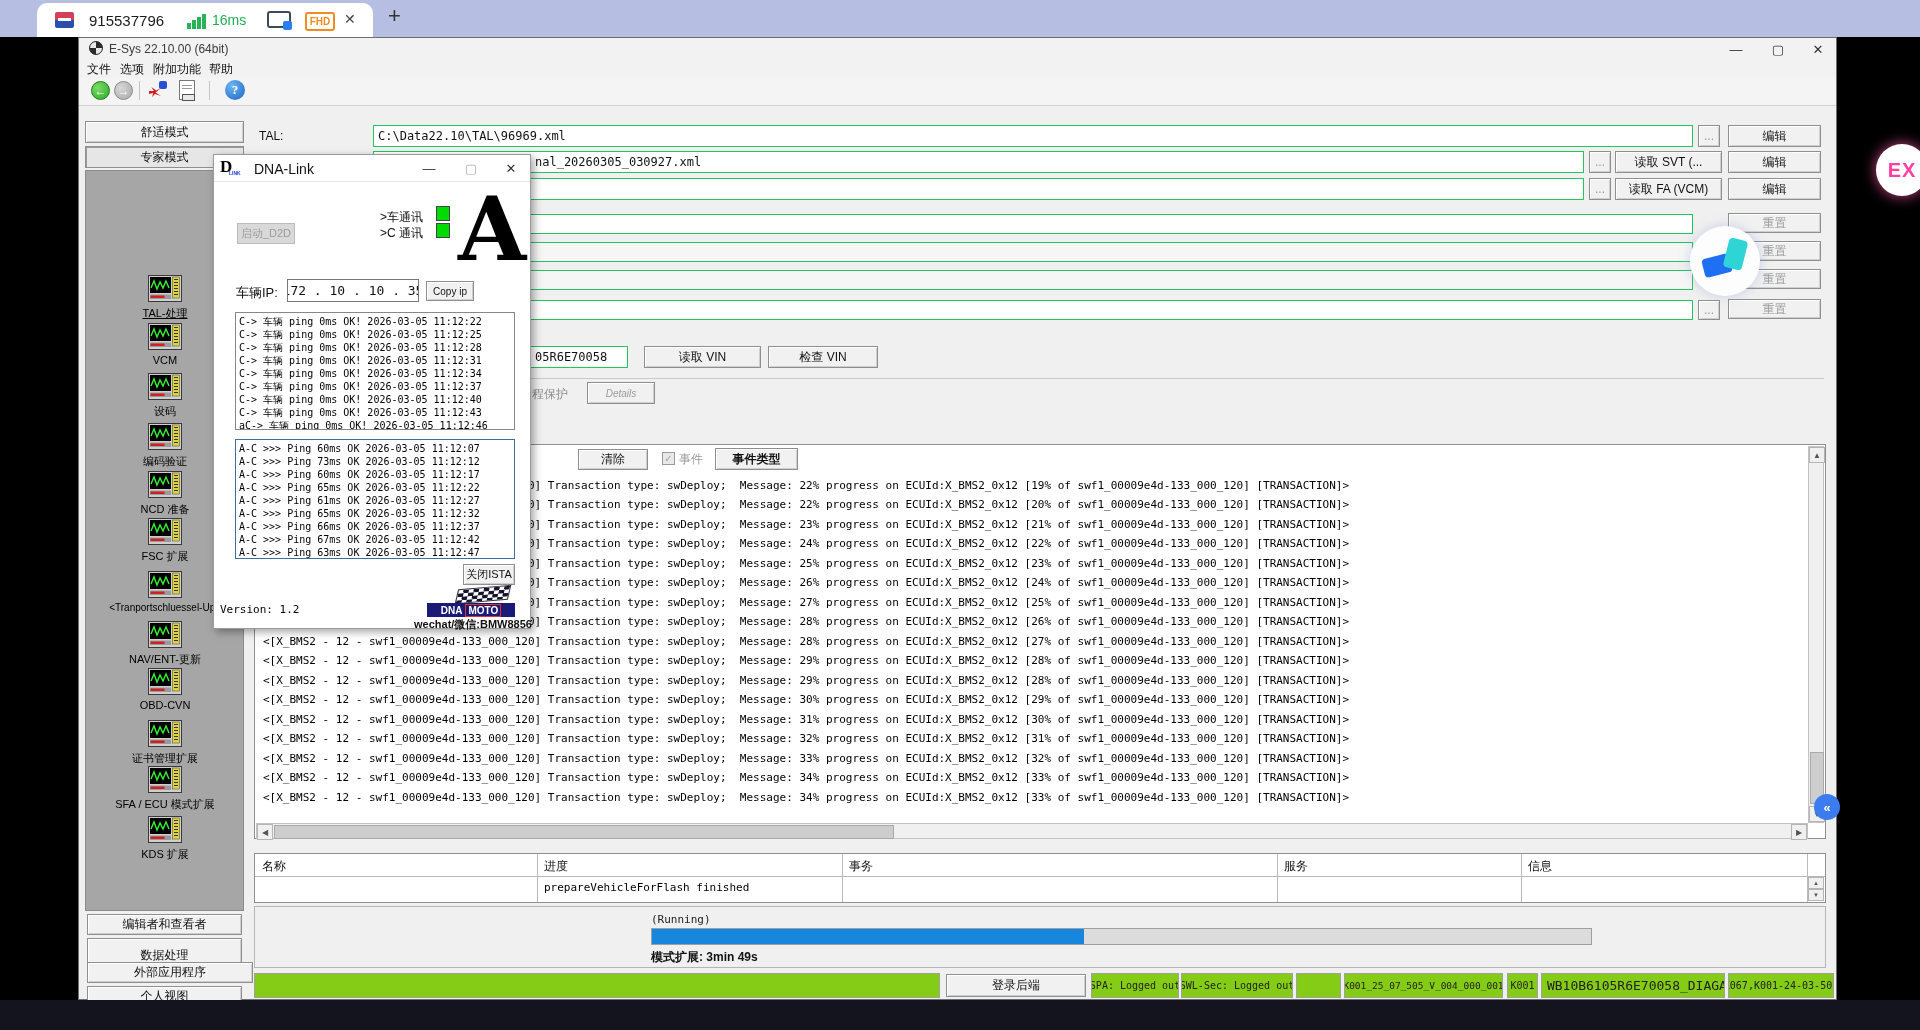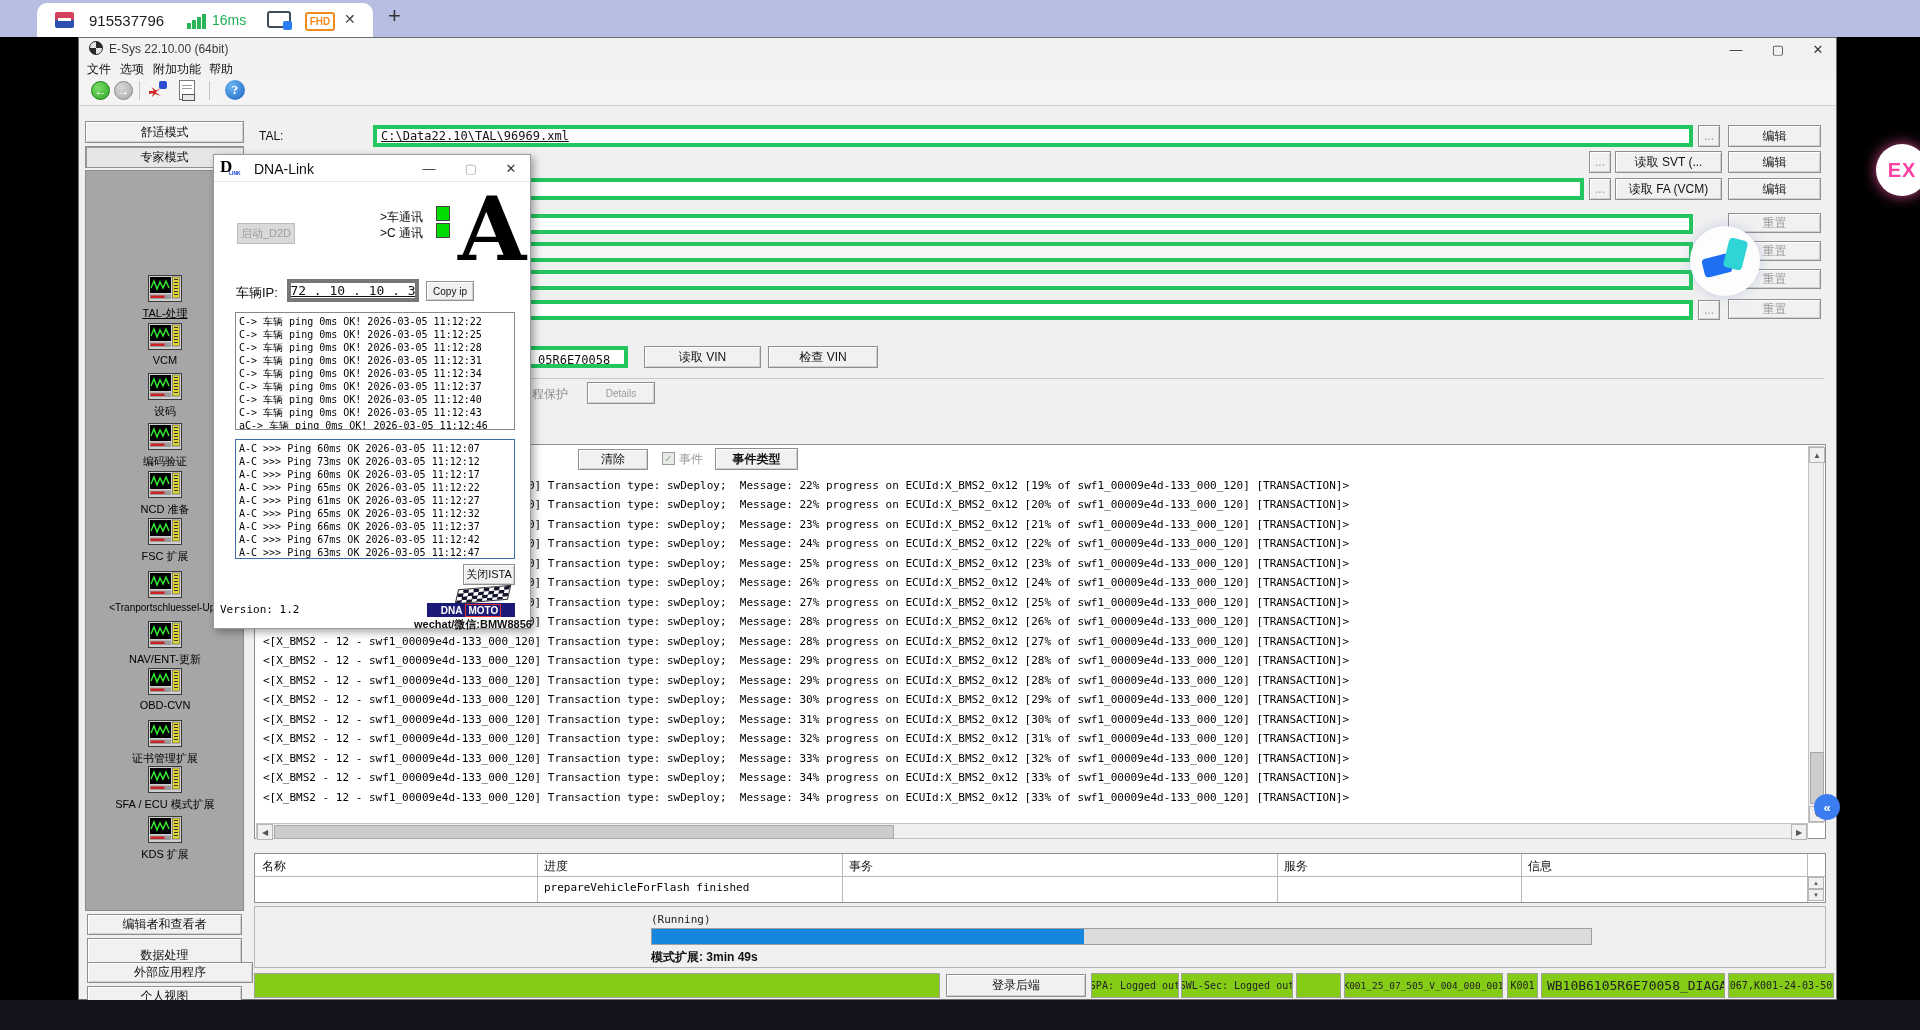--- a/index.html
+++ b/index.html
@@ -6,23 +6,23 @@
   #screen{position:relative;width:1920px;height:1030px;overflow:hidden;background:#000;
           font-family:"Liberation Sans",sans-serif;-webkit-font-smoothing:antialiased;}
   .abs{position:absolute;}
   .lbl{position:absolute;font:12px "Liberation Sans",sans-serif;color:#111;white-space:nowrap;}
   .mono{font-family:"DejaVu Sans Mono","Liberation Mono",monospace;}
   .btn{position:absolute;background:#f1f1f1;border:1px solid #8f8f8f;
        box-shadow:inset 1px 1px 0 #ffffff,inset -1px -1px 0 #cfcfcf;
        font:12px "Liberation Sans",sans-serif;color:#111;display:flex;align-items:center;justify-content:center;
        white-space:nowrap;box-sizing:border-box;}
   .btn.dis{color:#9b9b9b;}
-  .field{position:absolute;background:#fff;border:4px solid #22c55e;box-sizing:border-box;
+  .field{position:absolute;background:#fff;border:1px solid #22c55e;box-sizing:border-box;
          font:12px "DejaVu Sans Mono","Liberation Mono",monospace;color:#111;display:flex;align-items:center;
-         padding:0 4px;overflow:hidden;white-space:nowrap;text-decoration:underline;}
+         padding:0 4px;overflow:hidden;white-space:nowrap;}
   .cell{position:absolute;border:1px solid #a0a0a0;box-sizing:border-box;background:#84cc16;
         font:10px "DejaVu Sans Mono","Liberation Mono",monospace;color:#222;display:flex;align-items:center;justify-content:center;
         overflow:hidden;white-space:nowrap;}
   .scroll{position:absolute;background:#f0f0f0;border:1px solid #c3c3c3;box-sizing:border-box;}
   .thumb{position:absolute;background:#cdcdcd;border:1px solid #a9a9a9;box-sizing:border-box;}
   .arrowbox{position:absolute;background:#f0f0f0;border:1px solid #b5b5b5;color:#555;font-size:8px;
             display:flex;align-items:center;justify-content:center;box-sizing:border-box;}
   
   #topbar{left:0;top:0;width:1920px;height:37px;background:#b6bfe2;}
   #tab{left:37px;top:3px;width:336px;height:34px;background:#fff;border-radius:10px 10px 0 0;}
@@ -153,20 +153,23 @@
       <div class="btn" style="left:5px;top:830px;width:155px;height:35px;">数据处理</div>
       <div class="btn" style="left:5px;top:854px;width:166px;height:21px;">外部应用程序</div>
       <div class="btn" style="left:5px;top:878px;width:155px;height:21px;">个人视图</div>
     </div>
 
     <span class="lbl" style="left:180px;top:91px;">TAL:</span>
     <div class="field" style="left:294px;top:87px;width:1320px;height:22px;">C:\Data22.10\TAL\96969.xml</div>
     <div class="btn" style="left:1619px;top:87px;width:22px;height:22px;color:#9b9b9b;">...</div>
     <div class="btn" style="left:1649px;top:87px;width:93px;height:22px;">编辑</div>
 
+    <div class="field" style="left:294px;top:113px;width:1211px;height:22px;">
+      <span class="mono" style="position:absolute;left:161px;top:3px;">nal_20260305_030927.xml</span>
+    </div>
     <div class="btn" style="left:1510px;top:113px;width:22px;height:22px;color:#9b9b9b;">...</div>
     <div class="btn" style="left:1536px;top:113px;width:107px;height:22px;">读取 SVT (...</div>
     <div class="btn" style="left:1649px;top:113px;width:93px;height:22px;">编辑</div>
 
     <div class="field" style="left:294px;top:140px;width:1211px;height:22px;"></div>
     <div class="btn" style="left:1510px;top:140px;width:22px;height:22px;color:#9b9b9b;">...</div>
     <div class="btn" style="left:1536px;top:140px;width:107px;height:22px;">读取 FA (VCM)</div>
     <div class="btn" style="left:1649px;top:140px;width:93px;height:22px;">编辑</div>
 
     <div class="field" style="left:294px;top:176px;width:1320px;height:20px;"></div>
@@ -184,21 +187,21 @@
 
     <div class="field" style="left:417px;top:308px;width:132px;height:22px;">
       <span class="mono" style="position:absolute;left:38px;top:3px;">05R6E70058</span>
     </div>
     <div class="btn" style="left:565px;top:308px;width:117px;height:22px;">读取 VIN</div>
     <div class="btn" style="left:689px;top:308px;width:110px;height:22px;">检查 VIN</div>
 
     <div class="abs" style="left:300px;top:340px;width:1445px;height:1px;background:#c9c9c9;"></div>
 
     <span class="lbl" style="left:453px;top:348px;color:#8d8d8d;">程保护</span>
-    <div class="btn dis mono" style="left:508px;top:344px;width:68px;height:22px;font-size:10px;">Details</div>
+    <div class="btn dis mono" style="left:508px;top:344px;width:68px;height:22px;font-size:10px;font-style:italic;">Details</div>
 
     <div class="abs" style="left:175px;top:406px;width:1572px;height:395px;background:#fff;border:1px solid #8f8f8f;box-sizing:border-box;">
       <div class="abs" style="left:1px;top:27px;width:1550px;height:350px;overflow:hidden;">
 
         <div class="logline" style="top:7px;">&lt;[X_BMS2 - 12 - swf1_00009e4d-133_000_120] Transaction type: swDeploy;  Message: 22% progress on ECUId:X_BMS2_0x12 [19% of swf1_00009e4d-133_000_120] [TRANSACTION]&gt;</div>
         <div class="logline" style="top:26px;">&lt;[X_BMS2 - 12 - swf1_00009e4d-133_000_120] Transaction type: swDeploy;  Message: 22% progress on ECUId:X_BMS2_0x12 [20% of swf1_00009e4d-133_000_120] [TRANSACTION]&gt;</div>
         <div class="logline" style="top:46px;">&lt;[X_BMS2 - 12 - swf1_00009e4d-133_000_120] Transaction type: swDeploy;  Message: 23% progress on ECUId:X_BMS2_0x12 [21% of swf1_00009e4d-133_000_120] [TRANSACTION]&gt;</div>
         <div class="logline" style="top:65px;">&lt;[X_BMS2 - 12 - swf1_00009e4d-133_000_120] Transaction type: swDeploy;  Message: 24% progress on ECUId:X_BMS2_0x12 [22% of swf1_00009e4d-133_000_120] [TRANSACTION]&gt;</div>
         <div class="logline" style="top:85px;">&lt;[X_BMS2 - 12 - swf1_00009e4d-133_000_120] Transaction type: swDeploy;  Message: 25% progress on ECUId:X_BMS2_0x12 [23% of swf1_00009e4d-133_000_120] [TRANSACTION]&gt;</div>
         <div class="logline" style="top:104px;">&lt;[X_BMS2 - 12 - swf1_00009e4d-133_000_120] Transaction type: swDeploy;  Message: 26% progress on ECUId:X_BMS2_0x12 [24% of swf1_00009e4d-133_000_120] [TRANSACTION]&gt;</div>

